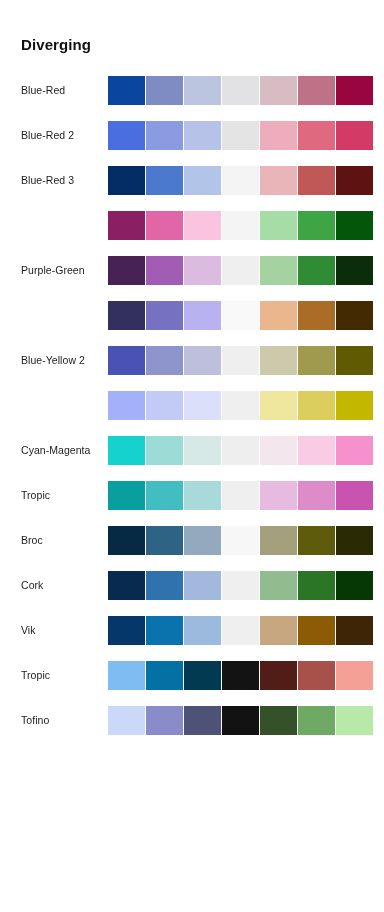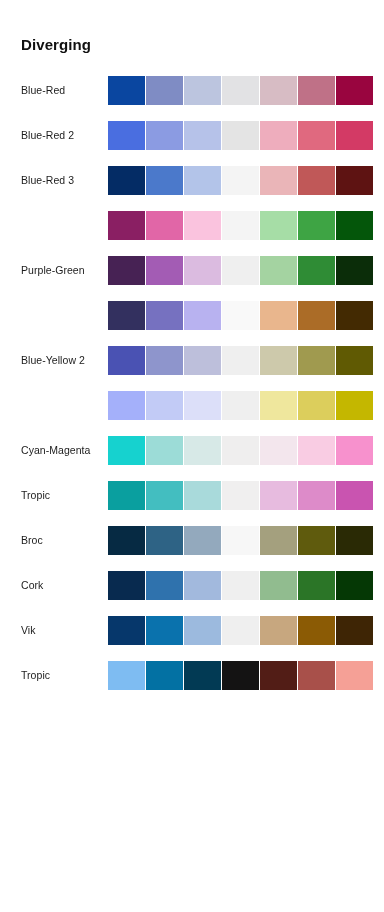--- a/index.html
+++ b/index.html
@@ -238,15 +238,27 @@
         <div class="swatch-strip">
           <div class="swatch" title="#7ebcf2" style="background-color: rgb(126, 188, 242);"></div>
           <div class="swatch" title="#0371a3" style="background-color: rgb(3, 113, 163);"></div>
           <div class="swatch" title="#023a54" style="background-color: rgb(2, 58, 84);"></div>
           <div class="swatch" title="#141313" style="background-color: rgb(20, 19, 19);"></div>
           <div class="swatch" title="#521d16" style="background-color: rgb(82, 29, 22);"></div>
           <div class="swatch" title="#a8504a" style="background-color: rgb(168, 80, 74);"></div>
           <div class="swatch" title="#f5a096" style="background-color: rgb(245, 160, 150);"></div>
         </div>
       </div>
+      <div class="palette-row">
+        <div class="palette-label">Tofino</div>
+        <div class="swatch-strip">
+          <div class="swatch" title="#ccd8f7" style="background-color: rgb(204, 216, 247);"></div>
+          <div class="swatch" title="#8a8cc9" style="background-color: rgb(138, 140, 201);"></div>
+          <div class="swatch" title="#4e5277" style="background-color: rgb(78, 82, 119);"></div>
+          <div class="swatch" title="#121212" style="background-color: rgb(18, 18, 18);"></div>
+          <div class="swatch" title="#34512a" style="background-color: rgb(52, 81, 42);"></div>
+          <div class="swatch" title="#6faa64" style="background-color: rgb(111, 170, 100);"></div>
+          <div class="swatch" title="#b8e9a9" style="background-color: rgb(184, 233, 169);"></div>
+        </div>
+      </div>
     </div>
 
 </div>
 
 </body></html>

